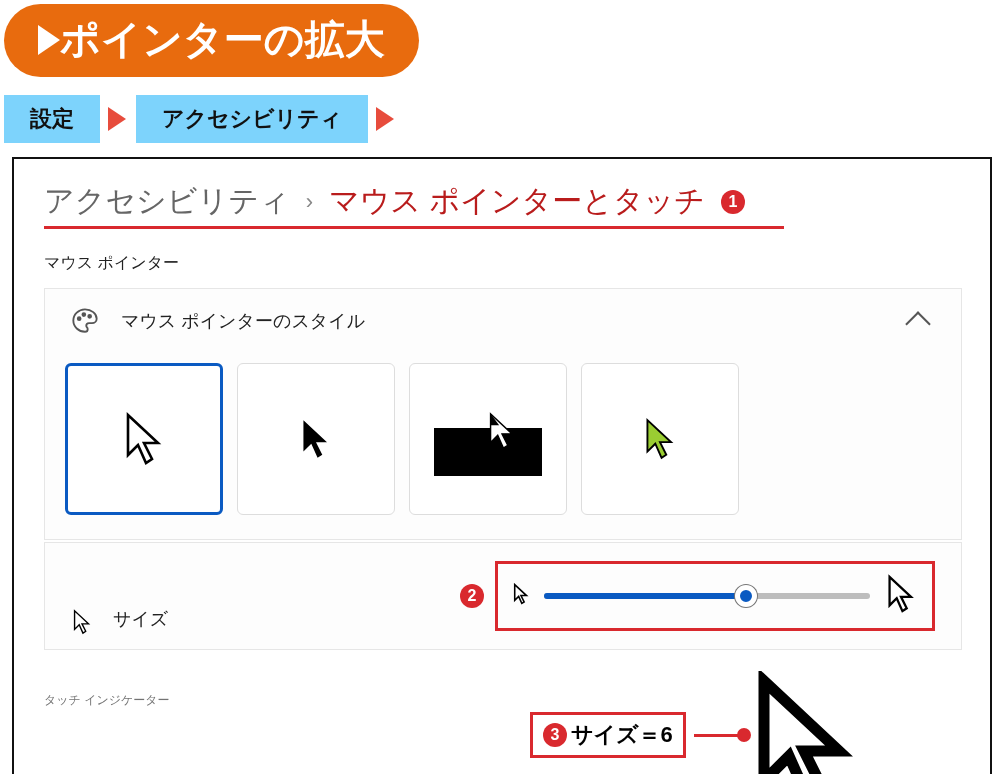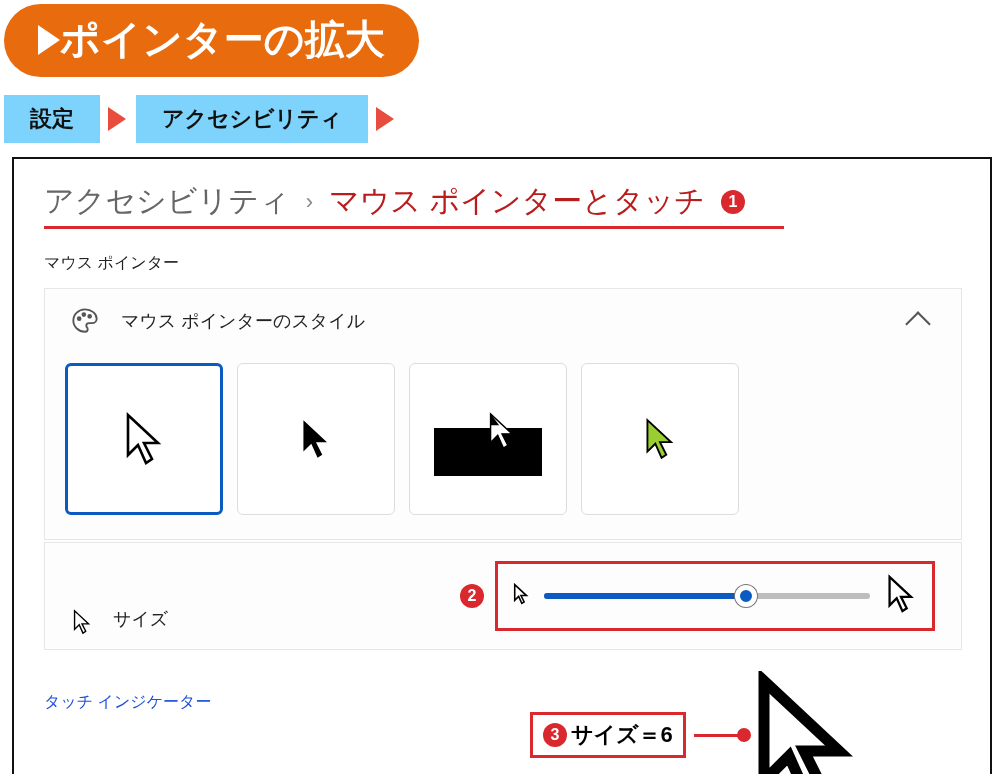--- a/index.html
+++ b/index.html
@@ -249,22 +249,22 @@
 
   
   .big-cursor {
     position: absolute;
     left: 735px;
     top: 512px;
     z-index: 6;
   }
 
   .touch-label {
-    font-size: 16px;
-    color: #1d4ed8;
+    font-size: 12px;
+    color: #737373;
     margin-top: 42px;
   }
 </style>
 </head>
 <body>
 
 
 
 
 <div class="title-banner">

